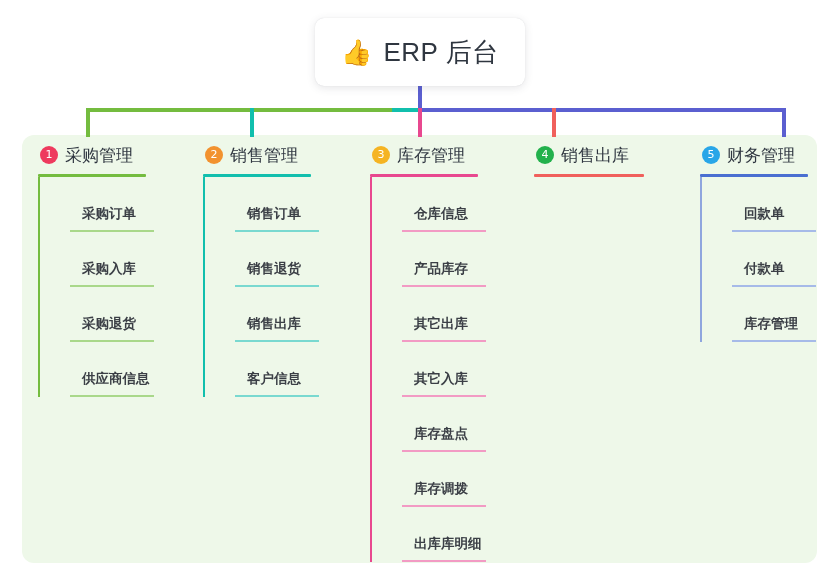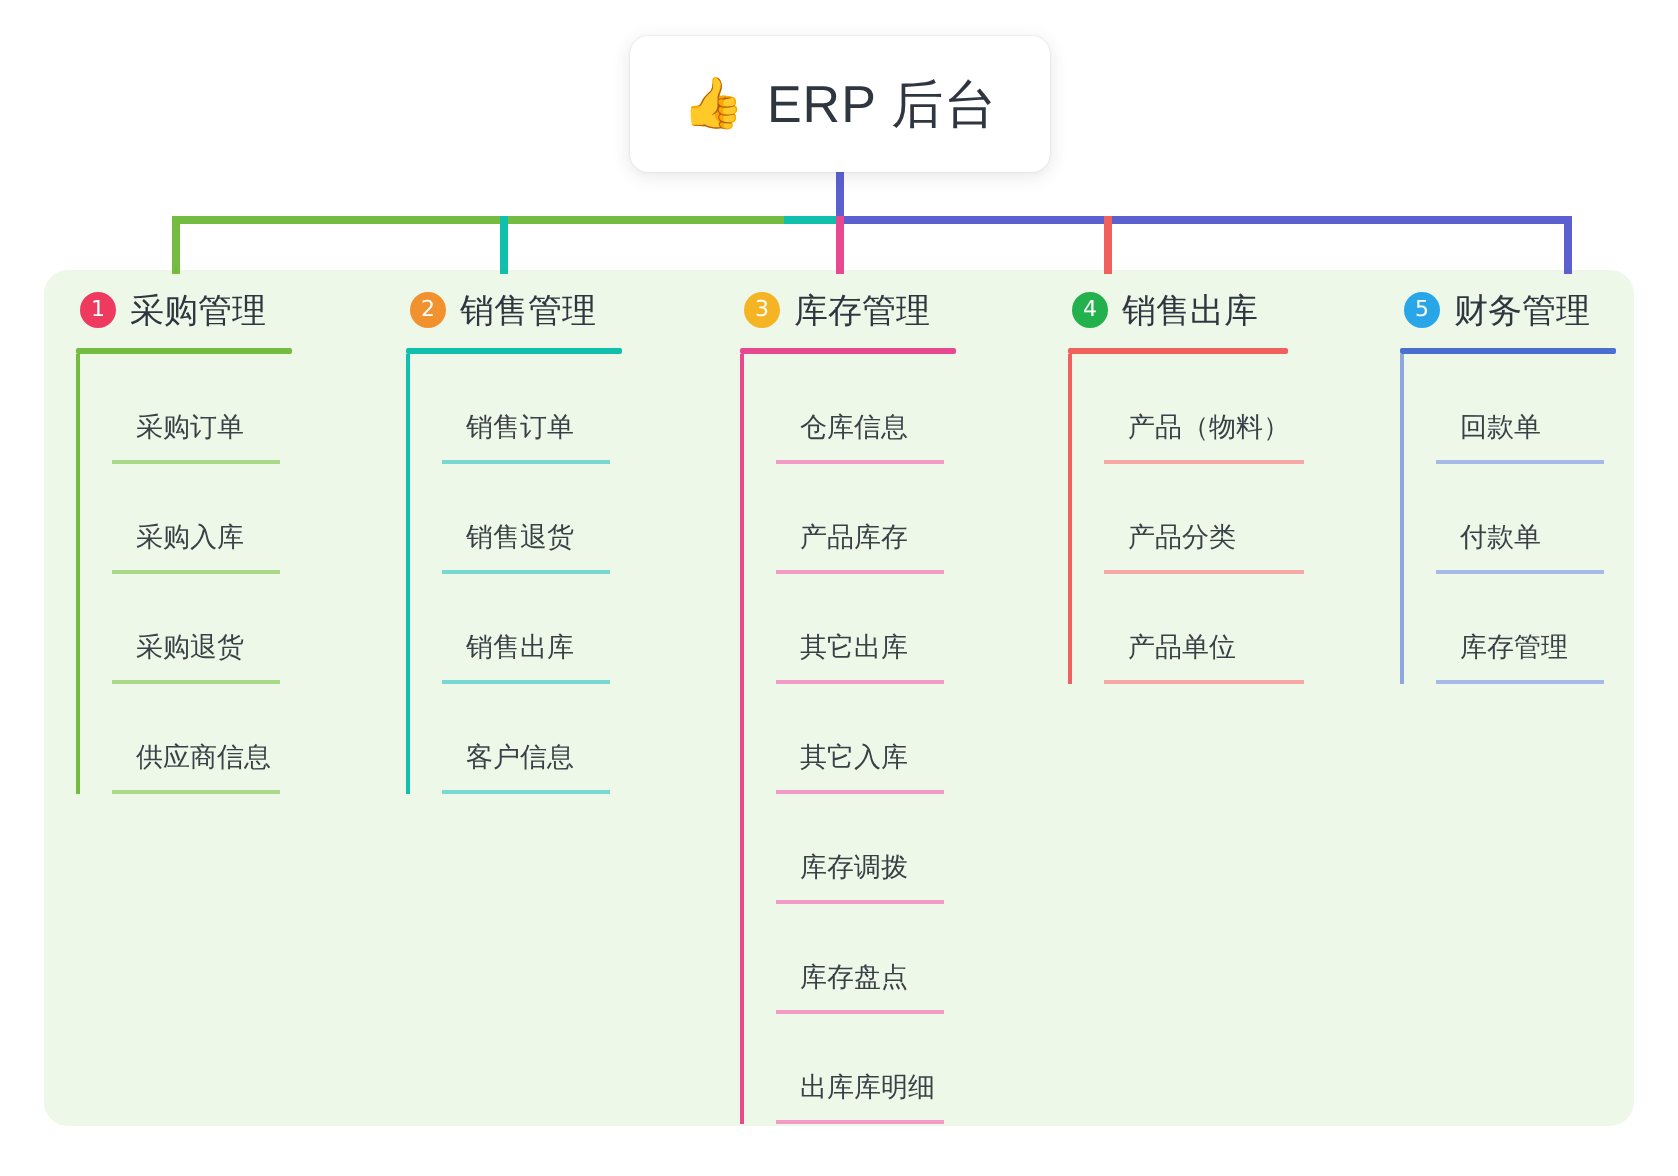--- a/index.html
+++ b/index.html
@@ -119,22 +119,23 @@
     white-space: nowrap;
   }
   .head-rule {
     height: 3px;
     margin-top: 4px;
     border-radius: 1px;
   }
 
   .col-body {
     position: relative;
-    padding-left: 18px;
+    padding-left: 32px;
     margin-top: 0;
+    font-weight: bold;
   }
   .spine {
     position: absolute;
     left: 0px;
     top: 0;
     width: 2px;
   }
   .leaf {
     position: relative;
     height: 55px;
@@ -247,54 +248,39 @@
         </div>
         <div class="leaf">
           <span class="leaf-label">其它出库</span>
           <div class="leaf-rule" style="background: rgb(242, 155, 196); width: 84px;"></div>
         </div>
         <div class="leaf">
           <span class="leaf-label">其它入库</span>
           <div class="leaf-rule" style="background: rgb(242, 155, 196); width: 84px;"></div>
         </div>
         <div class="leaf">
+          <span class="leaf-label">库存盘点</span>
+          <div class="leaf-rule" style="background: rgb(242, 155, 196); width: 84px;"></div>
+        </div>
+        <div class="leaf">
           <span class="leaf-label">库存调拨</span>
-          <div class="leaf-rule" style="background: rgb(242, 155, 196); width: 84px;"></div>
-        </div>
-        <div class="leaf">
-          <span class="leaf-label">库存盘点</span>
           <div class="leaf-rule" style="background: rgb(242, 155, 196); width: 84px;"></div>
         </div>
         <div class="leaf">
           <span class="leaf-label">出库库明细</span>
           <div class="leaf-rule" style="background: rgb(242, 155, 196); width: 84px;"></div>
         </div>
       </div>
     </div>
     <div class="column" style="left: 534px;">
       <div class="col-head">
         <span class="badge" style="background: rgb(34, 177, 76);">4</span>
         <span class="col-title">销售出库</span>
       </div>
       <div class="head-rule" style="background: rgb(240, 96, 92); width: 110px;"></div>
-      <div class="col-body">
-        <div class="spine" style="background: rgb(240, 96, 92); height: 165px;"></div>
-        <div class="leaf">
-          <span class="leaf-label">产品（物料）</span>
-          <div class="leaf-rule" style="background: rgb(246, 169, 164); width: 100px;"></div>
-        </div>
-        <div class="leaf">
-          <span class="leaf-label">产品分类</span>
-          <div class="leaf-rule" style="background: rgb(246, 169, 164); width: 100px;"></div>
-        </div>
-        <div class="leaf">
-          <span class="leaf-label">产品单位</span>
-          <div class="leaf-rule" style="background: rgb(246, 169, 164); width: 100px;"></div>
-        </div>
-      </div>
     </div>
     <div class="column" style="left: 700px;">
       <div class="col-head">
         <span class="badge" style="background: rgb(41, 166, 232);">5</span>
         <span class="col-title">财务管理</span>
       </div>
       <div class="head-rule" style="background: rgb(74, 111, 209); width: 108px;"></div>
       <div class="col-body">
         <div class="spine" style="background: rgb(143, 166, 222); height: 165px;"></div>
         <div class="leaf">

